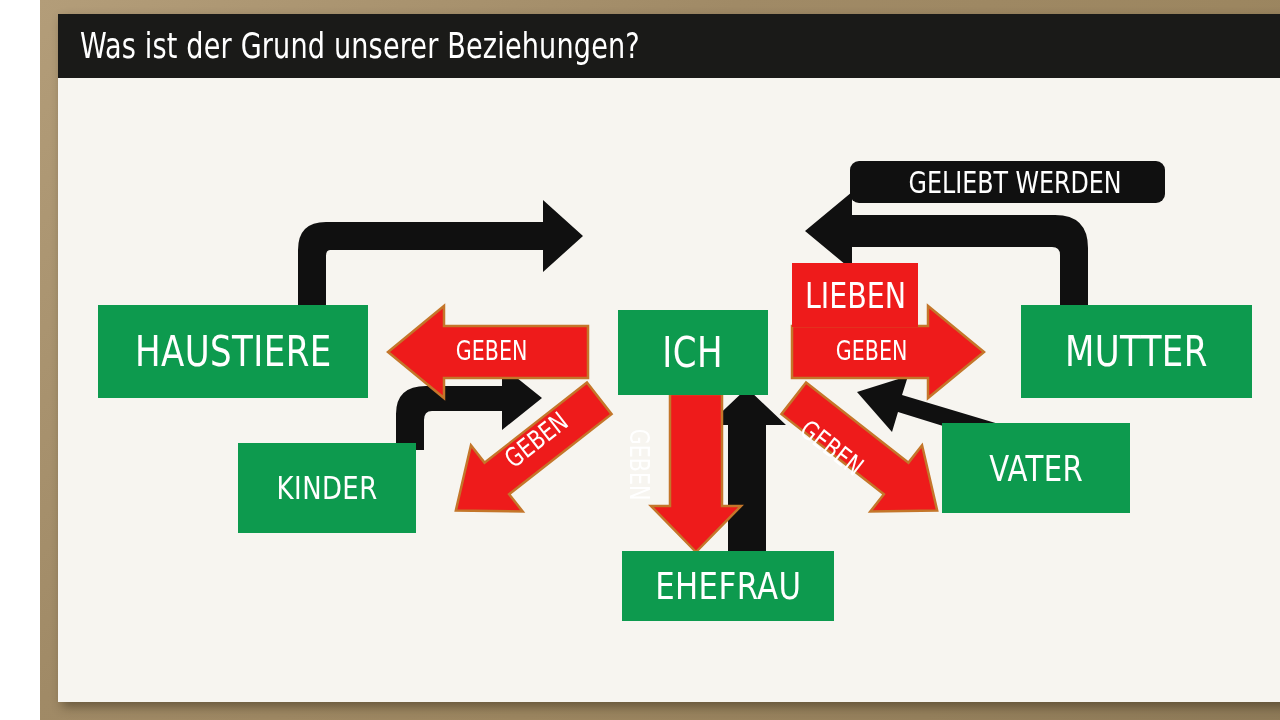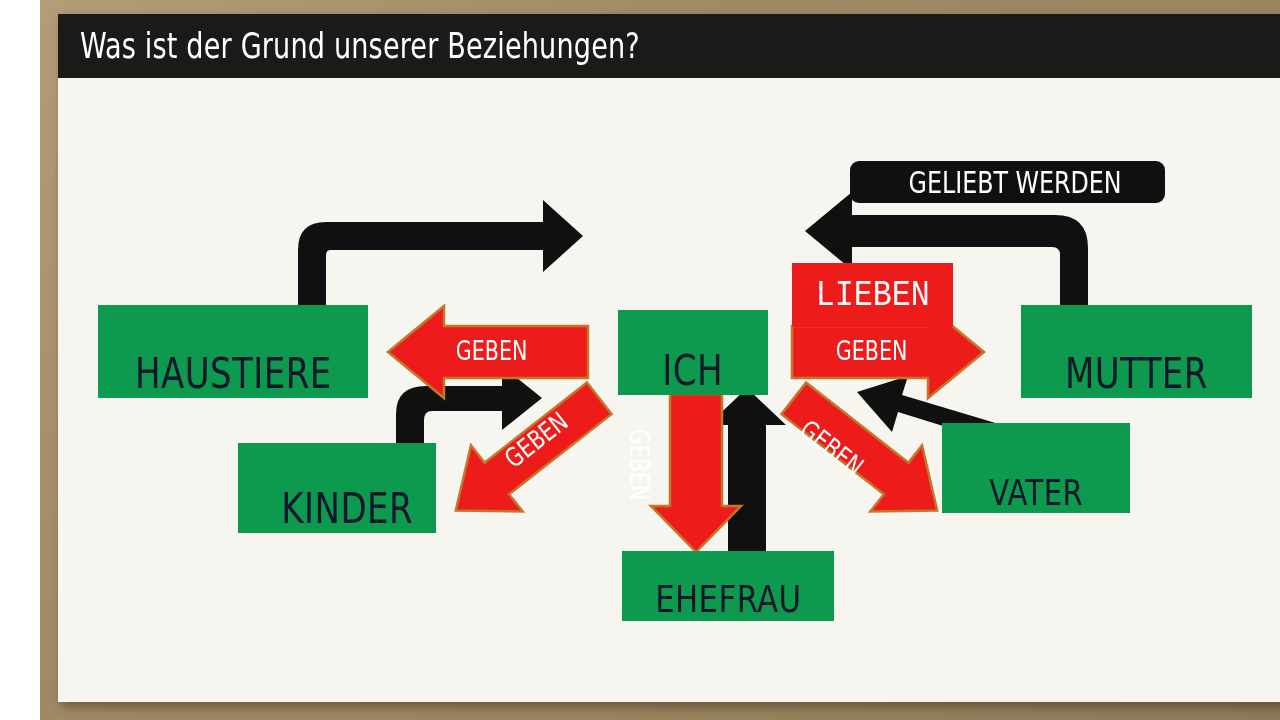--- a/index.html
+++ b/index.html
@@ -52,23 +52,23 @@
     transform: scaleX(0.86);
     transform-origin: left center;
     white-space: nowrap;
   }
 
   
   .node {
     position: absolute;
     background: #0d9a4e;
     display: flex;
-    align-items: flex-end;
+    align-items: center;
     justify-content: center;
-    color: #0f172a;
+    color: #ffffff;
     font-family: "DejaVu Sans Condensed", "Liberation Sans Narrow", "Liberation Sans", sans-serif;
     letter-spacing: 0.5px;
     z-index: 30;
     white-space: nowrap;
   }
   .node span {
     transform: scaleX(0.9);
     display: inline-block;
   }
 
@@ -254,37 +254,37 @@
   </div>
 
   <div class="arrow-text" style="left:769px; top:411px; font-size:26px; transform:rotate(38deg); transform-origin:left top;">
     <span>GEBEN</span>
   </div>
 
   <div class="label-box black-pill" style="left:810px; top:161px; width:299px; height:42px; font-size:30px; z-index:35;padding-left:16px;">
     <span>GELIEBT WERDEN</span>
   </div>
 
-  <div class="label-box red-plain" style="left:752px; top:263px; width:161px; height:64px; font-size:36px; z-index:35;font-family:Liberation Mono, monospace;">
+  <div class="label-box red-plain" style="left:752px; top:263px; width:126px; height:64px; font-size:36px; z-index:35;">
     <span>LIEBEN</span>
   </div>
 
   <div class="node" style="left:58px; top:305px; width:270px; height:93px; font-size:42px;">
     <span>HAUSTIERE</span>
   </div>
 
   <div class="node" style="left:578px; top:310px; width:150px; height:85px; font-size:42px;">
     <span>ICH</span>
   </div>
 
   <div class="node" style="left:981px; top:305px; width:231px; height:93px; font-size:42px;">
     <span>MUTTER</span>
   </div>
 
-  <div class="node" style="left:198px; top:443px; width:178px; height:90px; font-size:42px;padding-left:20px;">
+  <div class="node" style="left:198px; top:443px; width:178px; height:90px; font-size:32px;">
     <span>KINDER</span>
   </div>
 
   <div class="node" style="left:902px; top:423px; width:188px; height:90px; font-size:36px;">
     <span>VATER</span>
   </div>
 
   <div class="node" style="left:582px; top:551px; width:212px; height:70px; font-size:38px;">
     <span>EHEFRAU</span>
   </div>

